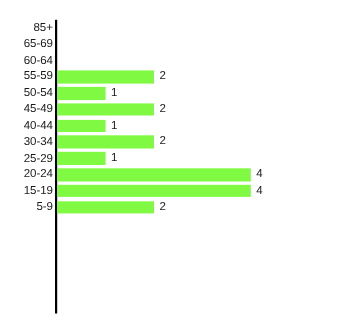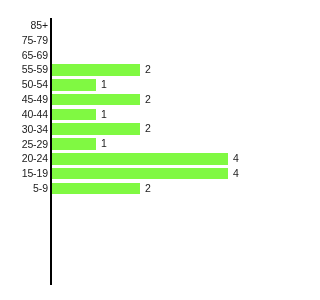--- a/index.html
+++ b/index.html
@@ -83,25 +83,25 @@
 
 <div id="chart-root">
   <div class="plot-area">
     <div class="axis-line"></div>
     <div class="rows" id="rows">
         <div class="row">
           <div class="cat-label">85+</div>
           <div class="bar-wrap"></div>
         </div>
         <div class="row">
-          <div class="cat-label">75-79</div>
+          <div class="cat-label">65-69</div>
           <div class="bar-wrap"></div>
         </div>
         <div class="row">
-          <div class="cat-label">65-69</div>
+          <div class="cat-label">60-64</div>
           <div class="bar-wrap"></div>
         </div>
         <div class="row">
           <div class="cat-label">55-59</div>
           <div class="bar-wrap">
             <div class="bar" style="width: 88px; background: rgb(128, 249, 66);"></div>
             <div class="val-label">2</div>
           </div>
         </div>
         <div class="row">

